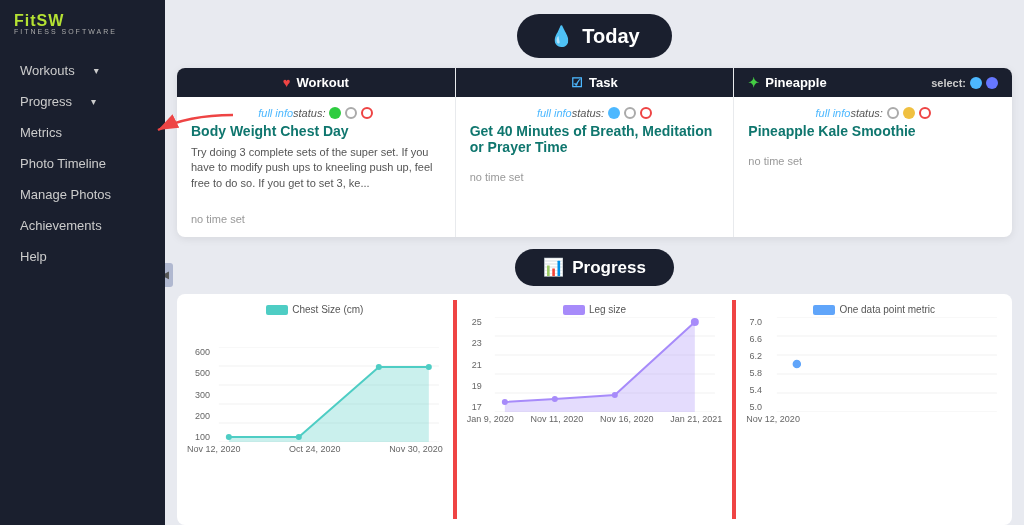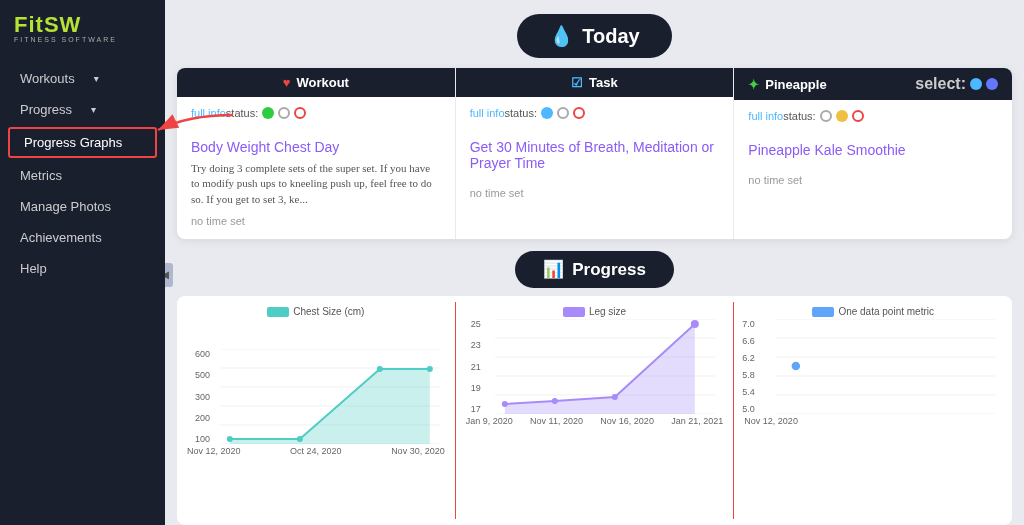--- a/index.html
+++ b/index.html
@@ -13,21 +13,21 @@
       color: #fff;
       display: flex;
       flex-direction: column;
       height: 525px;
     }
     .logo-area {
       padding: 12px 14px 10px;
       background: #1a1f2e;
     }
     .logo-text {
-      font-size: 22px;
+      font-size: 16px;
       font-weight: 900;
       color: #fff;
       letter-spacing: 1px;
     }
     .logo-text span { color: #b5e233; }
     .logo-sub {
       font-size: 7px;
       color: #aaa;
       letter-spacing: 2px;
       text-transform: uppercase;
@@ -130,39 +130,40 @@
       gap: 6px;
       font-size: 13px;
       font-weight: 600;
       color: #fff;
     }
     .card-header .icon-heart { color: #e44; }
     .card-header .icon-task { color: #4db8ff; }
     .card-header .icon-nutrition { color: #44cc44; }
     .card-meta {
       display: flex;
-      justify-content: flex-start;
-      align-items: center;
-      margin-bottom: 20px;
+      justify-content: center;
+      align-items: center;
+      margin-bottom: 4px;
+      font-style: italic;
     }
     .full-info { color: #4db8ff; font-size: 11px; cursor: pointer; }
     .status-row { display: flex; align-items: center; gap: 4px; font-size: 11px; color: #555; }
     .dot { width: 12px; height: 12px; border-radius: 50%; display: inline-block; }
     .dot-green { background: #2ecc40; }
     .dot-blue { background: #4db8ff; }
     .dot-red { border: 2px solid #e44; background: transparent; }
     .dot-outline-gray { border: 2px solid #aaa; background: transparent; }
     .dot-yellow { background: #f0c040; }
-    .card-title { font-size: 14px; font-weight: 400; color: #8b5cf6; margin-bottom: 6px; }
-    .card-desc { font-size: 11px; color: #555; line-height: 1.4; margin-bottom: 8px; font-family: Liberation Serif, serif; }
+    .card-title { font-size: 14px; font-weight: 700; color: #0f766e; margin-bottom: 6px; }
+    .card-desc { font-size: 11px; color: #555; line-height: 1.4; margin-bottom: 22px; }
     .no-time { font-size: 11px; color: #999; margin-top: 8px; }
 
     
     .nutrition-select {
-      display: flex; align-items: center; gap: 4px; font-size: 16px; color: #ccc; margin-left: 8px;
+      display: flex; align-items: center; gap: 4px; font-size: 11px; color: #ccc; margin-left: 8px;
     }
 
     
     .progress-header {
       display: flex;
       justify-content: center;
       padding: 12px 0 8px;
     }
     .progress-btn {
       background: #1a1f2e;
@@ -185,21 +186,21 @@
       gap: 0;
       margin: 0 12px;
       background: #fff;
       border-radius: 8px;
       overflow: hidden;
       flex: 1;
       padding: 6px 0;
     }
     .chart-container {
       flex: 1;
-      border-right: 1px solid #ef4444;
+      border-right: 4px solid #ef4444;
       padding: 4px 8px;
       position: relative;
       min-height: 120px;
     }
     .chart-container:last-child { border-right: none; }
     .chart-legend {
       display: flex; align-items: center; gap: 4px; font-size: 10px; color: #555; margin-bottom: 2px; justify-content: center;
     }
     .legend-box { width: 22px; height: 10px; border-radius: 2px; }
     .legend-teal { background: #4ecdc4; }
@@ -227,25 +228,25 @@
 
   <div class="sidebar-nav">
     <div class="nav-item">
       <span>Workouts</span>
       <span style="font-size:10px;">▾</span>
     </div>
     <div class="nav-item">
       <span>Progress</span>
       <span style="font-size:10px;">▾</span>
     </div>
-    <div class="progress-graphs-item">
-      <span>Progress Graphs</span>
-    </div>
     <div class="nav-item">
       <span>Metrics</span>
+    </div>
+    <div class="nav-item">
+      <span>Photo Timeline</span>
     </div>
     <div class="nav-item">
       <span>Manage Photos</span>
     </div>
     <div class="nav-item">
       <span>Achievements</span>
     </div>
     <div class="nav-item">
       <span>Help</span>
     </div>
@@ -302,21 +303,21 @@
       </div>
       <div class="card-meta">
         <span class="full-info">full info</span>
         <div class="status-row">
           <span>status:</span>
           <span class="dot dot-blue"></span>
           <span class="dot dot-outline-gray"></span>
           <span class="dot dot-red"></span>
         </div>
       </div>
-      <div class="card-title">Get 30 Minutes of Breath, Meditation or Prayer Time</div>
+      <div class="card-title">Get 40 Minutes of Breath, Meditation or Prayer Time</div>
       <div class="no-time" style="margin-top:16px;">no time set</div>
     </div>
 
     <div class="card">
       <div class="card-header" style="justify-content:space-between;">
         <div style="display:flex;align-items:center;gap:6px;">
           <span class="icon-nutrition">✦</span>
           <span>Pineapple</span>
         </div>
         <div class="nutrition-select">
@@ -425,21 +426,21 @@
         <span>Jan 21, 2021</span>
       </div>
     </div>
 
     <div class="chart-container">
       <div class="chart-legend">
         <div class="legend-box legend-blue"></div>
         <span>One data point metric</span>
       </div>
       <div style="display:flex; position:relative;">
-        <div style="display:flex;flex-direction:column;justify-content:space-between;font-size:9px;color:#666;height:95px;padding-right:3px;text-align:left;min-width:26px;">
+        <div style="display:flex;flex-direction:column;justify-content:space-between;font-size:9px;color:#666;height:95px;padding-right:3px;text-align:center;min-width:26px;">
           <span>7.0</span>
           <span>6.6</span>
           <span>6.2</span>
           <span>5.8</span>
           <span>5.4</span>
           <span>5.0</span>
         </div>
         <svg viewBox="0 0 220 95" style="flex:1;height:95px;">
           <line x1="0" y1="0" x2="220" y2="0" stroke="#e0e0e0" stroke-width="0.5"></line>
           <line x1="0" y1="19" x2="220" y2="19" stroke="#e0e0e0" stroke-width="0.5"></line>

